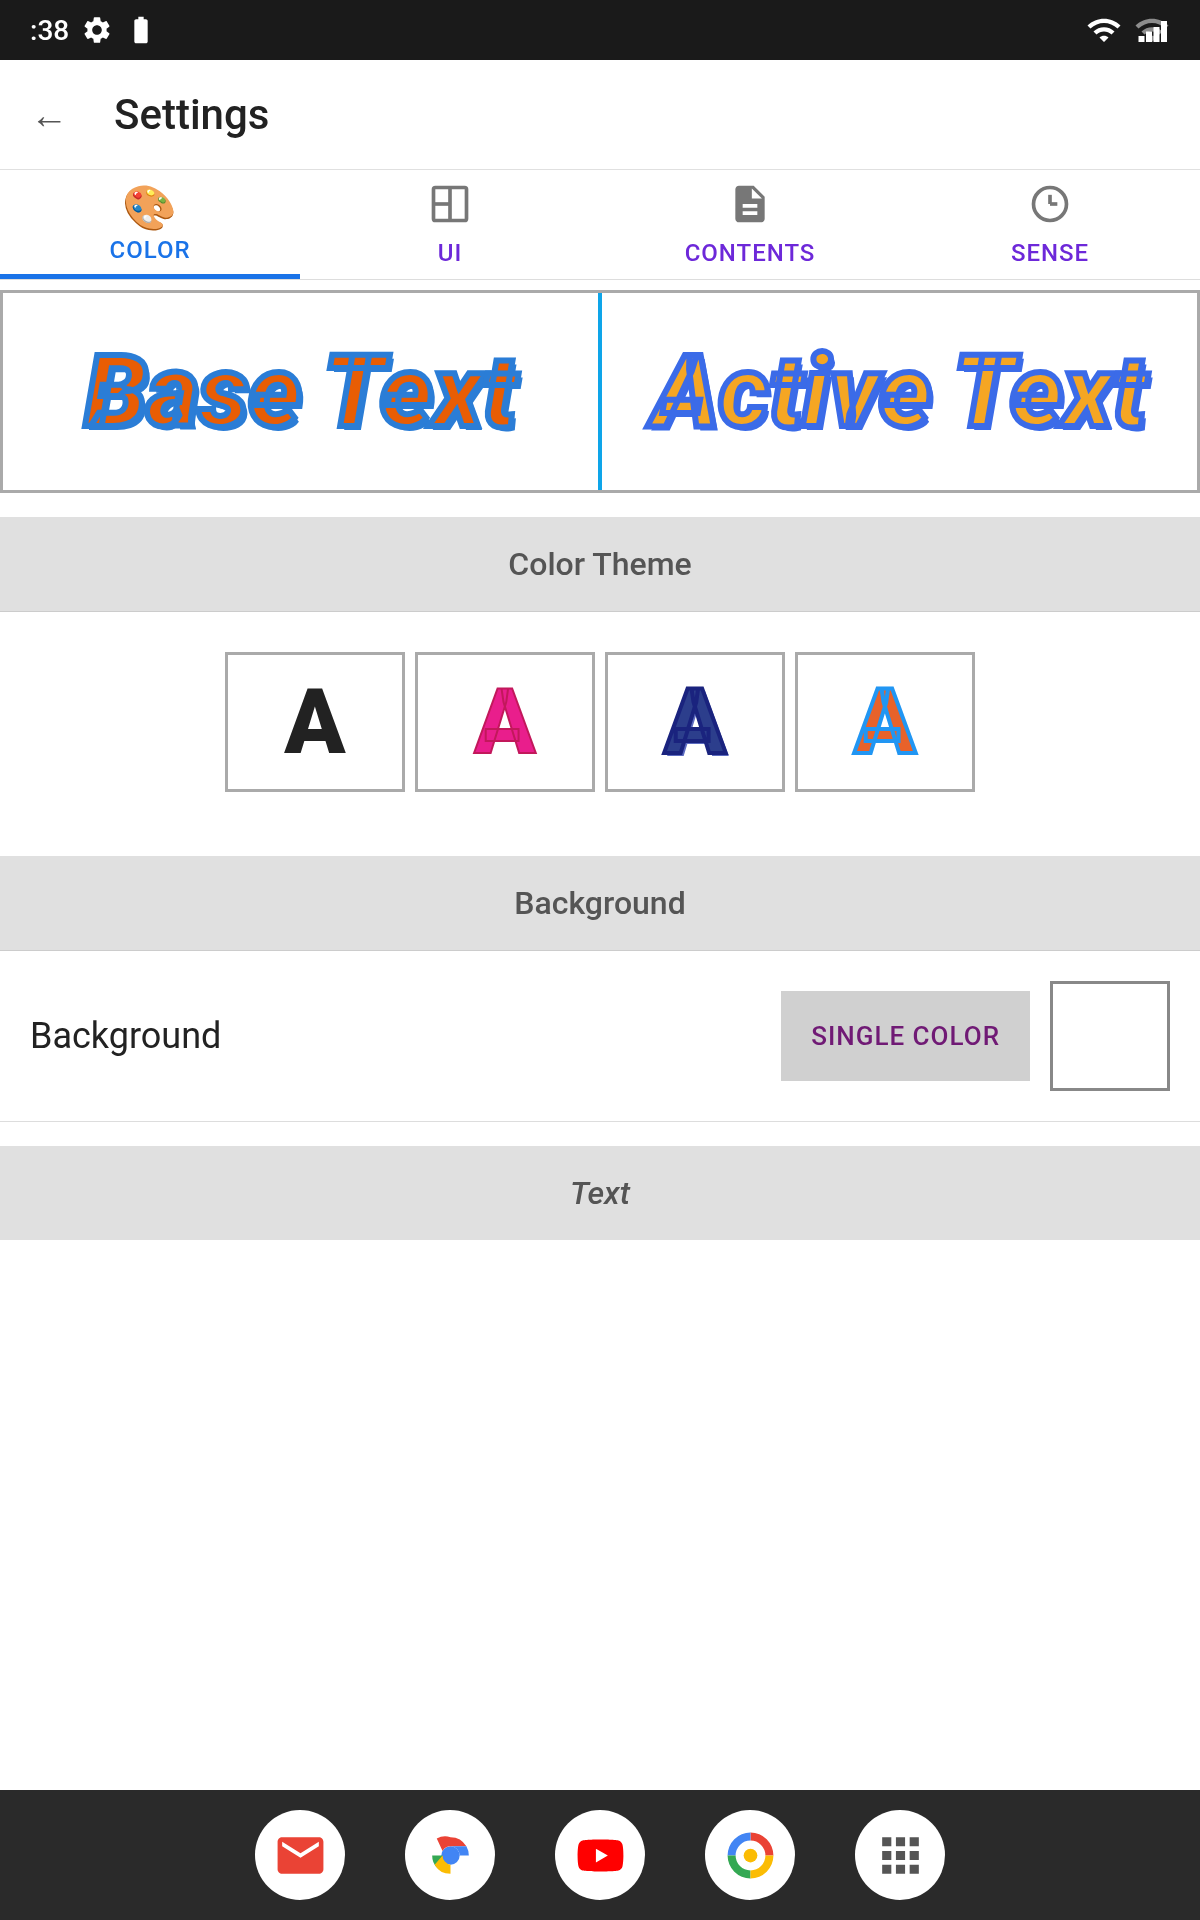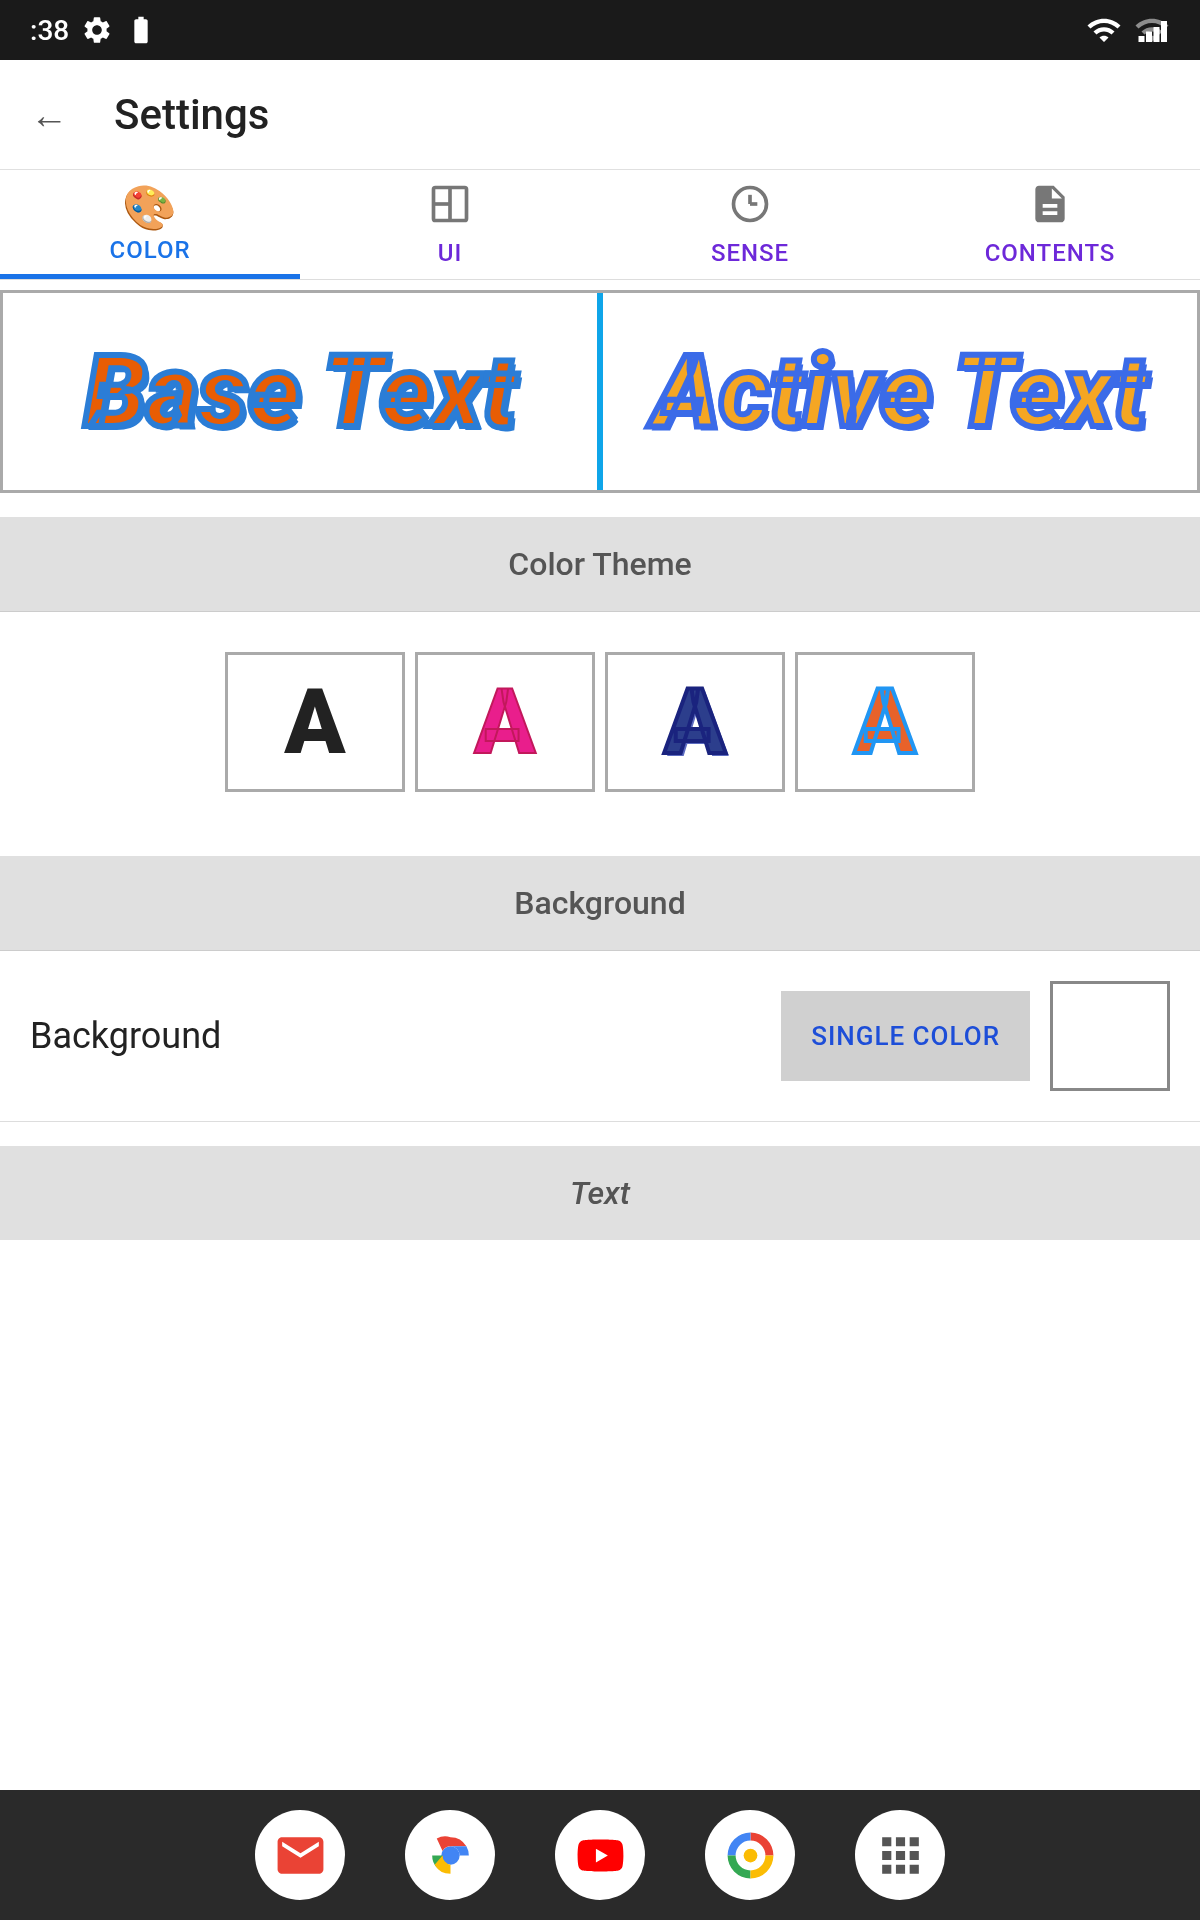--- a/index.html
+++ b/index.html
@@ -97,21 +97,21 @@
       border: 3px solid #aaa;
       margin-top: 10px;
     }
     .preview-base {
       flex: 1;
       padding: 40px;
       background: #fff;
       display: flex;
       align-items: center;
       justify-content: center;
-      border-right: 6px solid #0ea5e9;
+      border-right: 4px solid #0ea5e9;
     }
     .preview-active {
       flex: 1;
       padding: 40px;
       background: #fff;
       display: flex;
       align-items: center;
       justify-content: center;
     }
     .base-text {
@@ -197,21 +197,21 @@
     }
     .background-label {
       font-size: 36px;
       color: #222;
       flex: 1;
     }
     .single-color-btn {
       background: #d0d0d0;
       padding: 30px 30px;
       font-size: 26px;
-      color: #1d4ed8;
+      color: #701a75;
       font-weight: 500;
       letter-spacing: 1px;
       cursor: pointer;
       min-width: 200px;
       text-align: center;
       text-transform: uppercase;
     }
     .color-preview-box {
       width: 120px;
       height: 110px;
@@ -308,35 +308,35 @@
         <svg width="44" height="44" viewBox="0 0 24 24" fill="none" stroke="#777" stroke-width="2">
           <rect x="3" y="3" width="18" height="18" rx="1"></rect>
           <line x1="12" y1="3" x2="12" y2="21"></line>
           <line x1="3" y1="12" x2="12" y2="12"></line>
         </svg>
       </span>
       <span>UI</span>
     </div>
     <div class="tab">
       <span class="tab-icon">
+        <svg width="44" height="44" viewBox="0 0 24 24" fill="#777">
+          <path d="M14 2H6c-1.1 0-1.99.9-1.99 2L4 20c0 1.1.89 2 1.99 2H18c1.1 0 2-.9 2-2V8l-6-6zm2 16H8v-2h8v2zm0-4H8v-2h8v2zm-3-5V3.5L18.5 9H13z"></path>
+        </svg>
+      </span>
+      <span>CONTENTS</span>
+    </div>
+    <div class="tab">
+      <span class="tab-icon">
         <svg width="44" height="44" viewBox="0 0 24 24" fill="none" stroke="#777" stroke-width="2">
           <circle cx="12" cy="12" r="9"></circle>
           <line x1="12" y1="12" x2="12" y2="7"></line>
           <line x1="12" y1="12" x2="16" y2="12"></line>
         </svg>
       </span>
       <span>SENSE</span>
-    </div>
-    <div class="tab">
-      <span class="tab-icon">
-        <svg width="44" height="44" viewBox="0 0 24 24" fill="#777">
-          <path d="M14 2H6c-1.1 0-1.99.9-1.99 2L4 20c0 1.1.89 2 1.99 2H18c1.1 0 2-.9 2-2V8l-6-6zm2 16H8v-2h8v2zm0-4H8v-2h8v2zm-3-5V3.5L18.5 9H13z"></path>
-        </svg>
-      </span>
-      <span>CONTENTS</span>
     </div>
   </div>
 
   <div class="preview-section">
     <div class="preview-base">
       <span class="base-text">Base Text</span>
     </div>
     <div class="preview-active">
       <span class="active-text">Active Text</span>
     </div>

